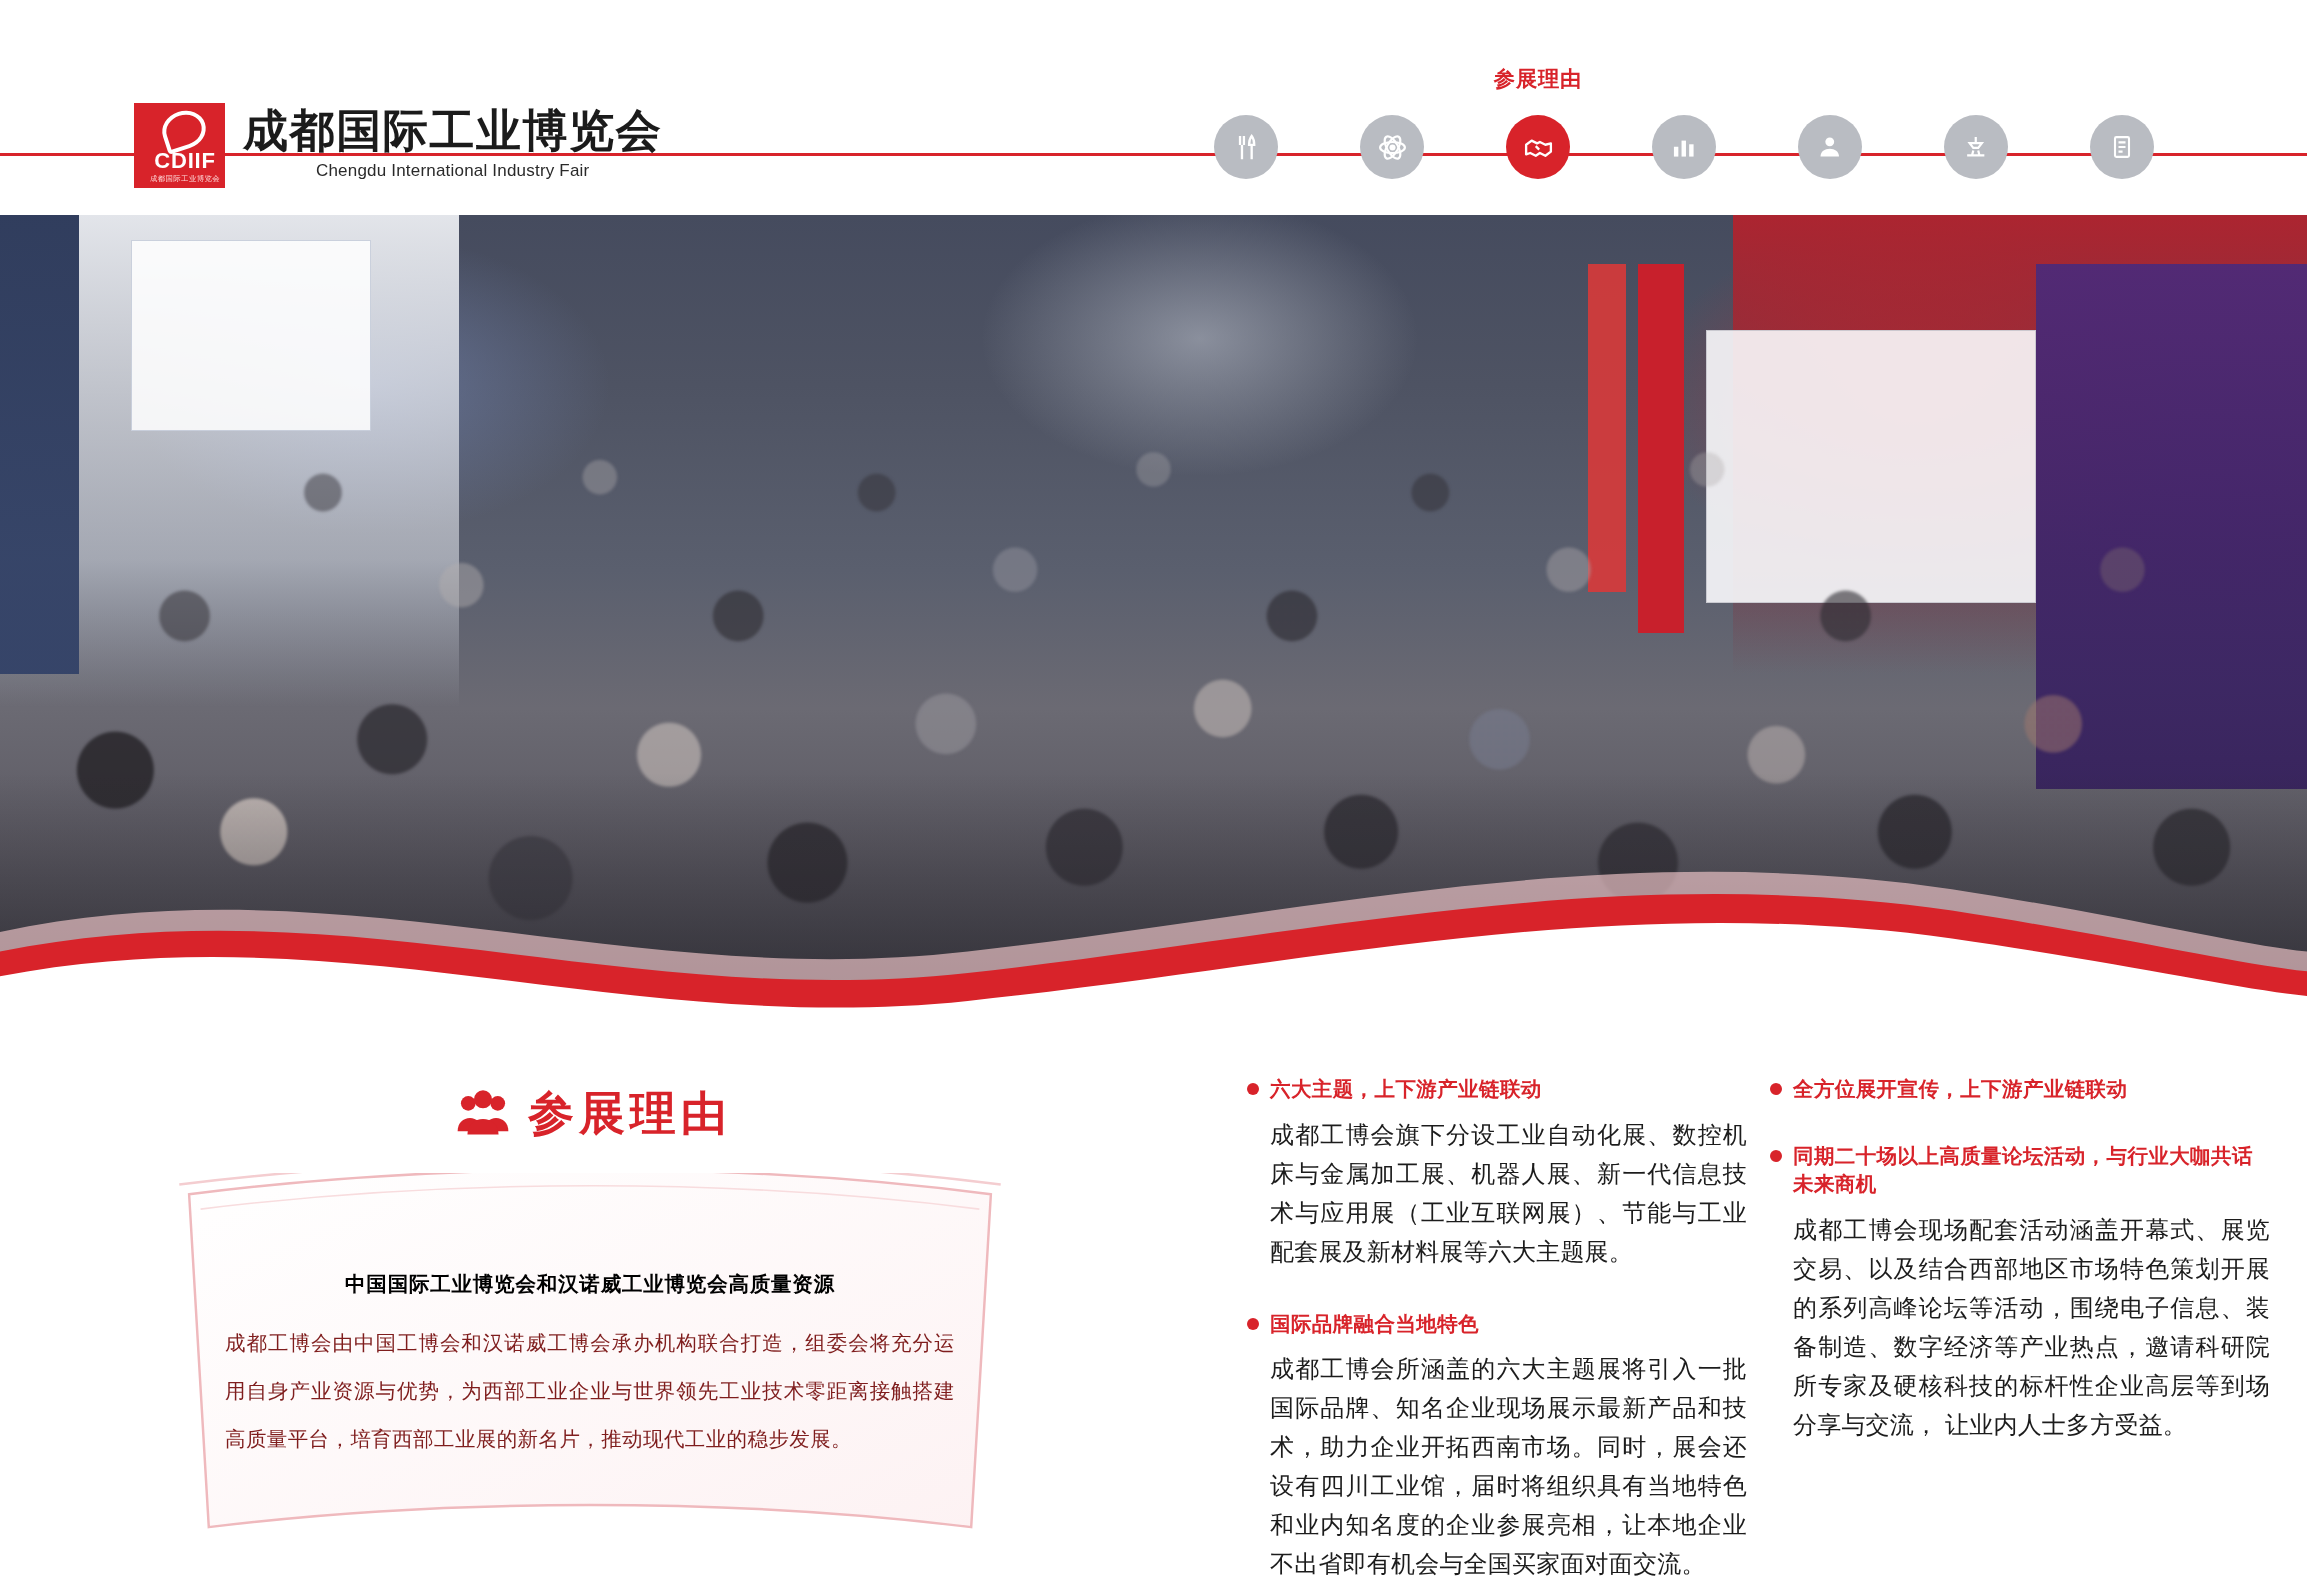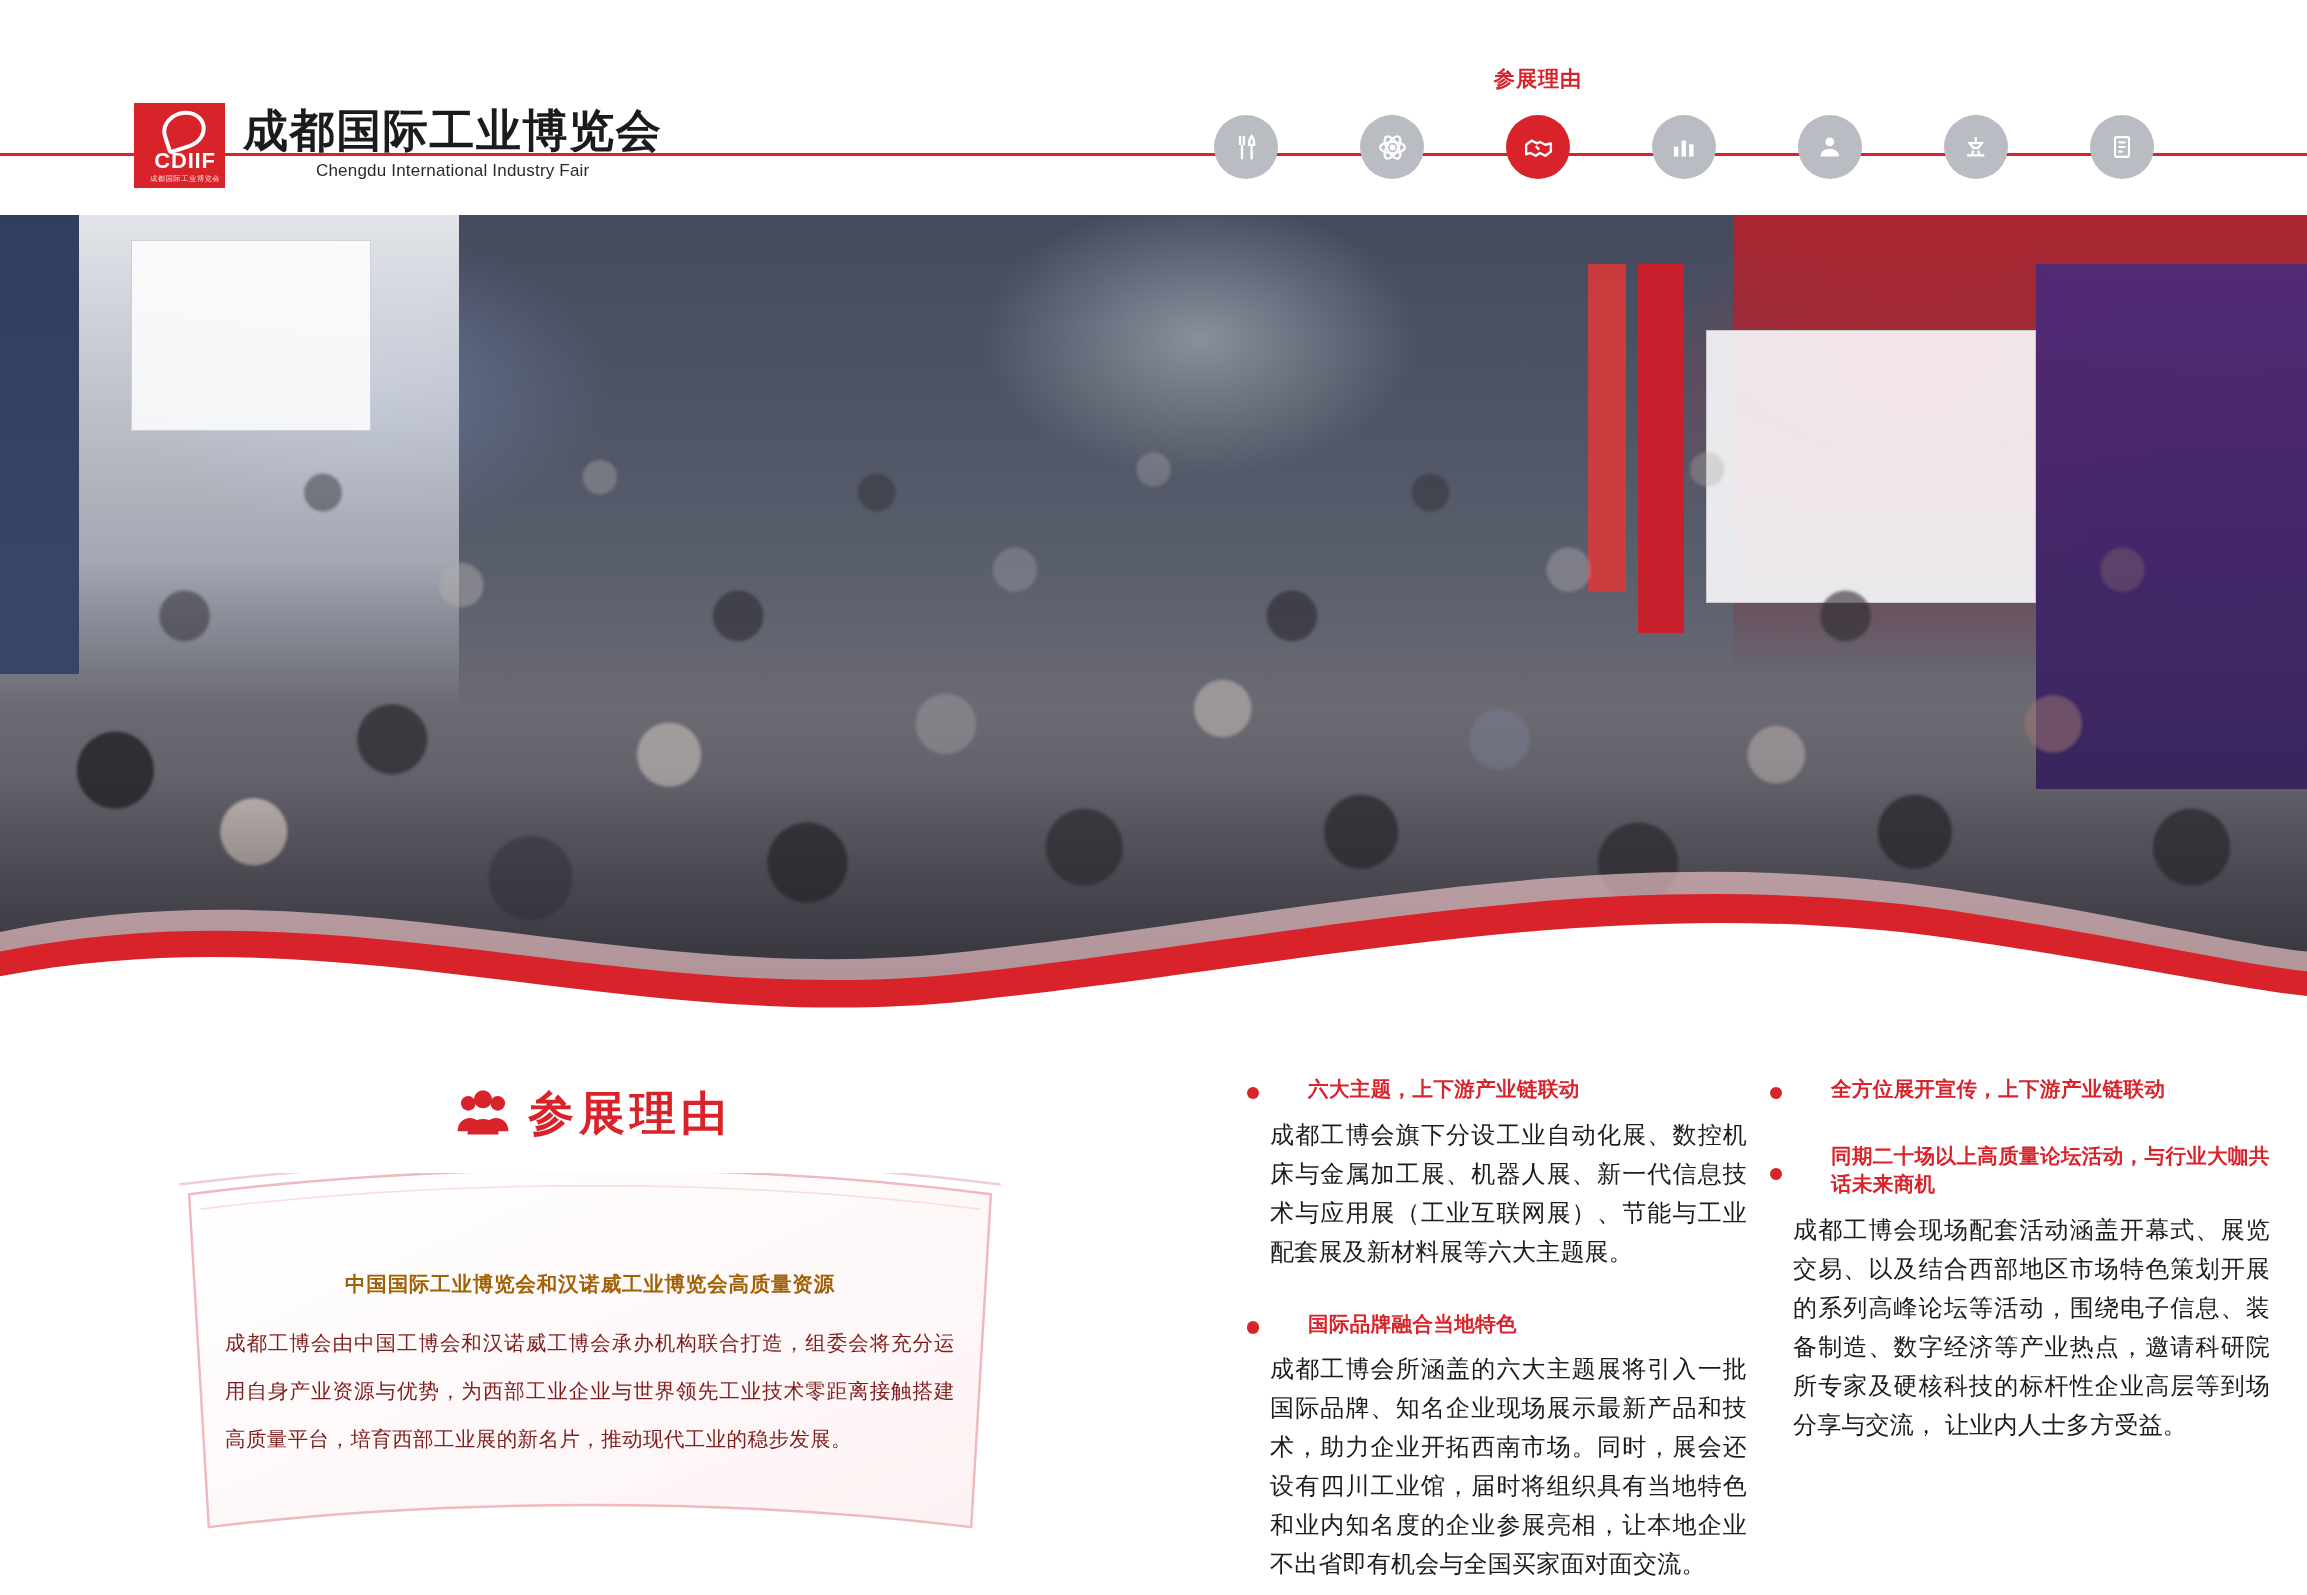--- a/index.html
+++ b/index.html
@@ -295,21 +295,21 @@
     inset: 0;
   }
   .quote-inner {
     position: absolute;
     left: 49px;
     top: 97px;
     width: 730px;
   }
   .quote-heading {
     text-align: center;
-    color: #a16207;
+    color: #000000;
     font-size: 20.5px;
     font-weight: bold;
     letter-spacing: 0.8px;
     margin-bottom: 21.3px;
   }
   .quote-body {
     color: #7f1d1d;
     font-size: 20.5px;
     line-height: 48px;
     letter-spacing: 0.4px;
@@ -319,23 +319,22 @@
   
   .col {
     position: absolute;
     width: 500px;
   }
   .col-a { left: 1247px; top: 33px; }
   .col-b { left: 1770px; top: 33px; }
   .block { margin-bottom: 39px; position: relative; }
   .block-head {
     display: flex;
-    align-items: center;
+    align-items: flex-start;
     margin-bottom: 11.5px;
-    gap: 38px;
   }
   .bullet {
     width: 12.3px; height: 12.3px;
     border-radius: 50%;
     background: #d8232a;
     margin-top: 8.2px;
     margin-right: 10.7px;
     flex: none;
   }
   .block-title {

